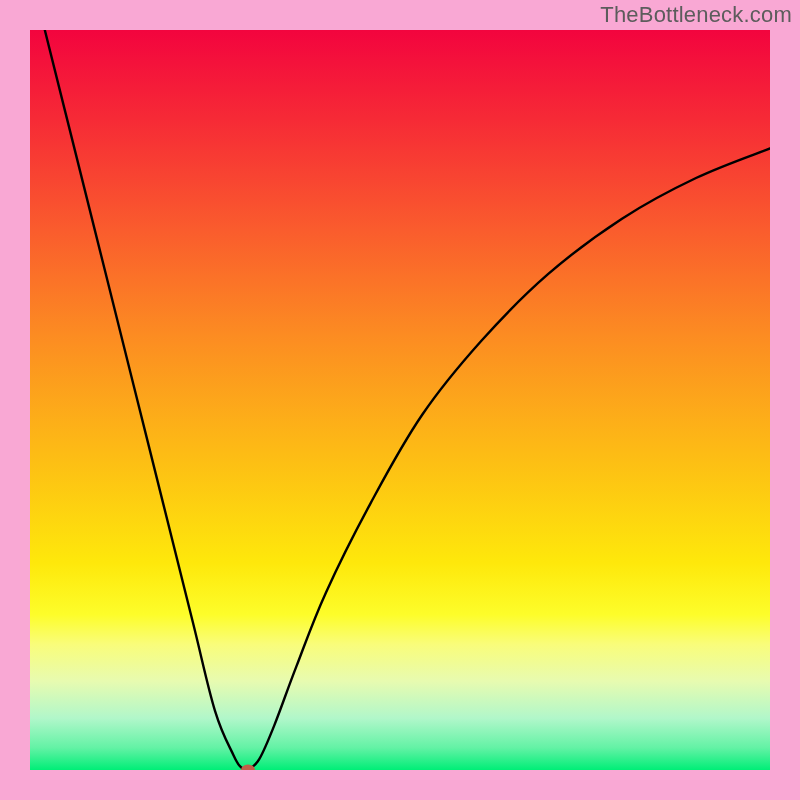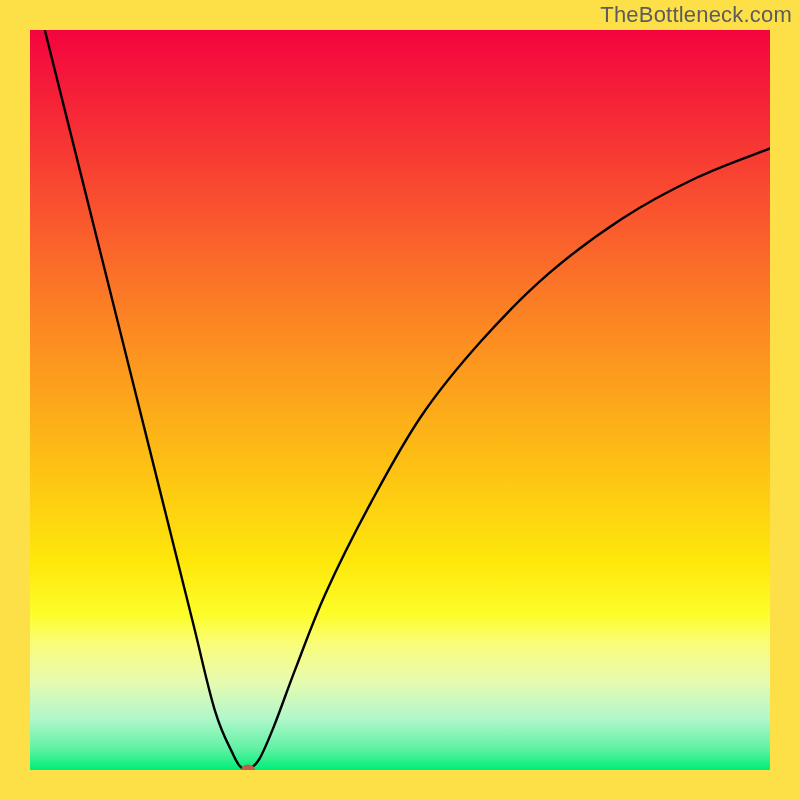--- a/index.html
+++ b/index.html
@@ -7,21 +7,21 @@
     padding: 0;
     width: 800px;
     height: 800px;
     overflow: hidden;
     background: #000;
     font-family: Arial, Helvetica, sans-serif;
   }
   .outer {
     width: 800px;
     height: 800px;
-    background: #fde047;
+    background: #f9a8d4;
     position: relative;
   }
   .watermark {
     position: absolute;
     top: 2px;
     right: 8px;
     color: #5c5c5c;
     font-size: 22px;
     font-weight: 500;
     letter-spacing: 0.2px;

